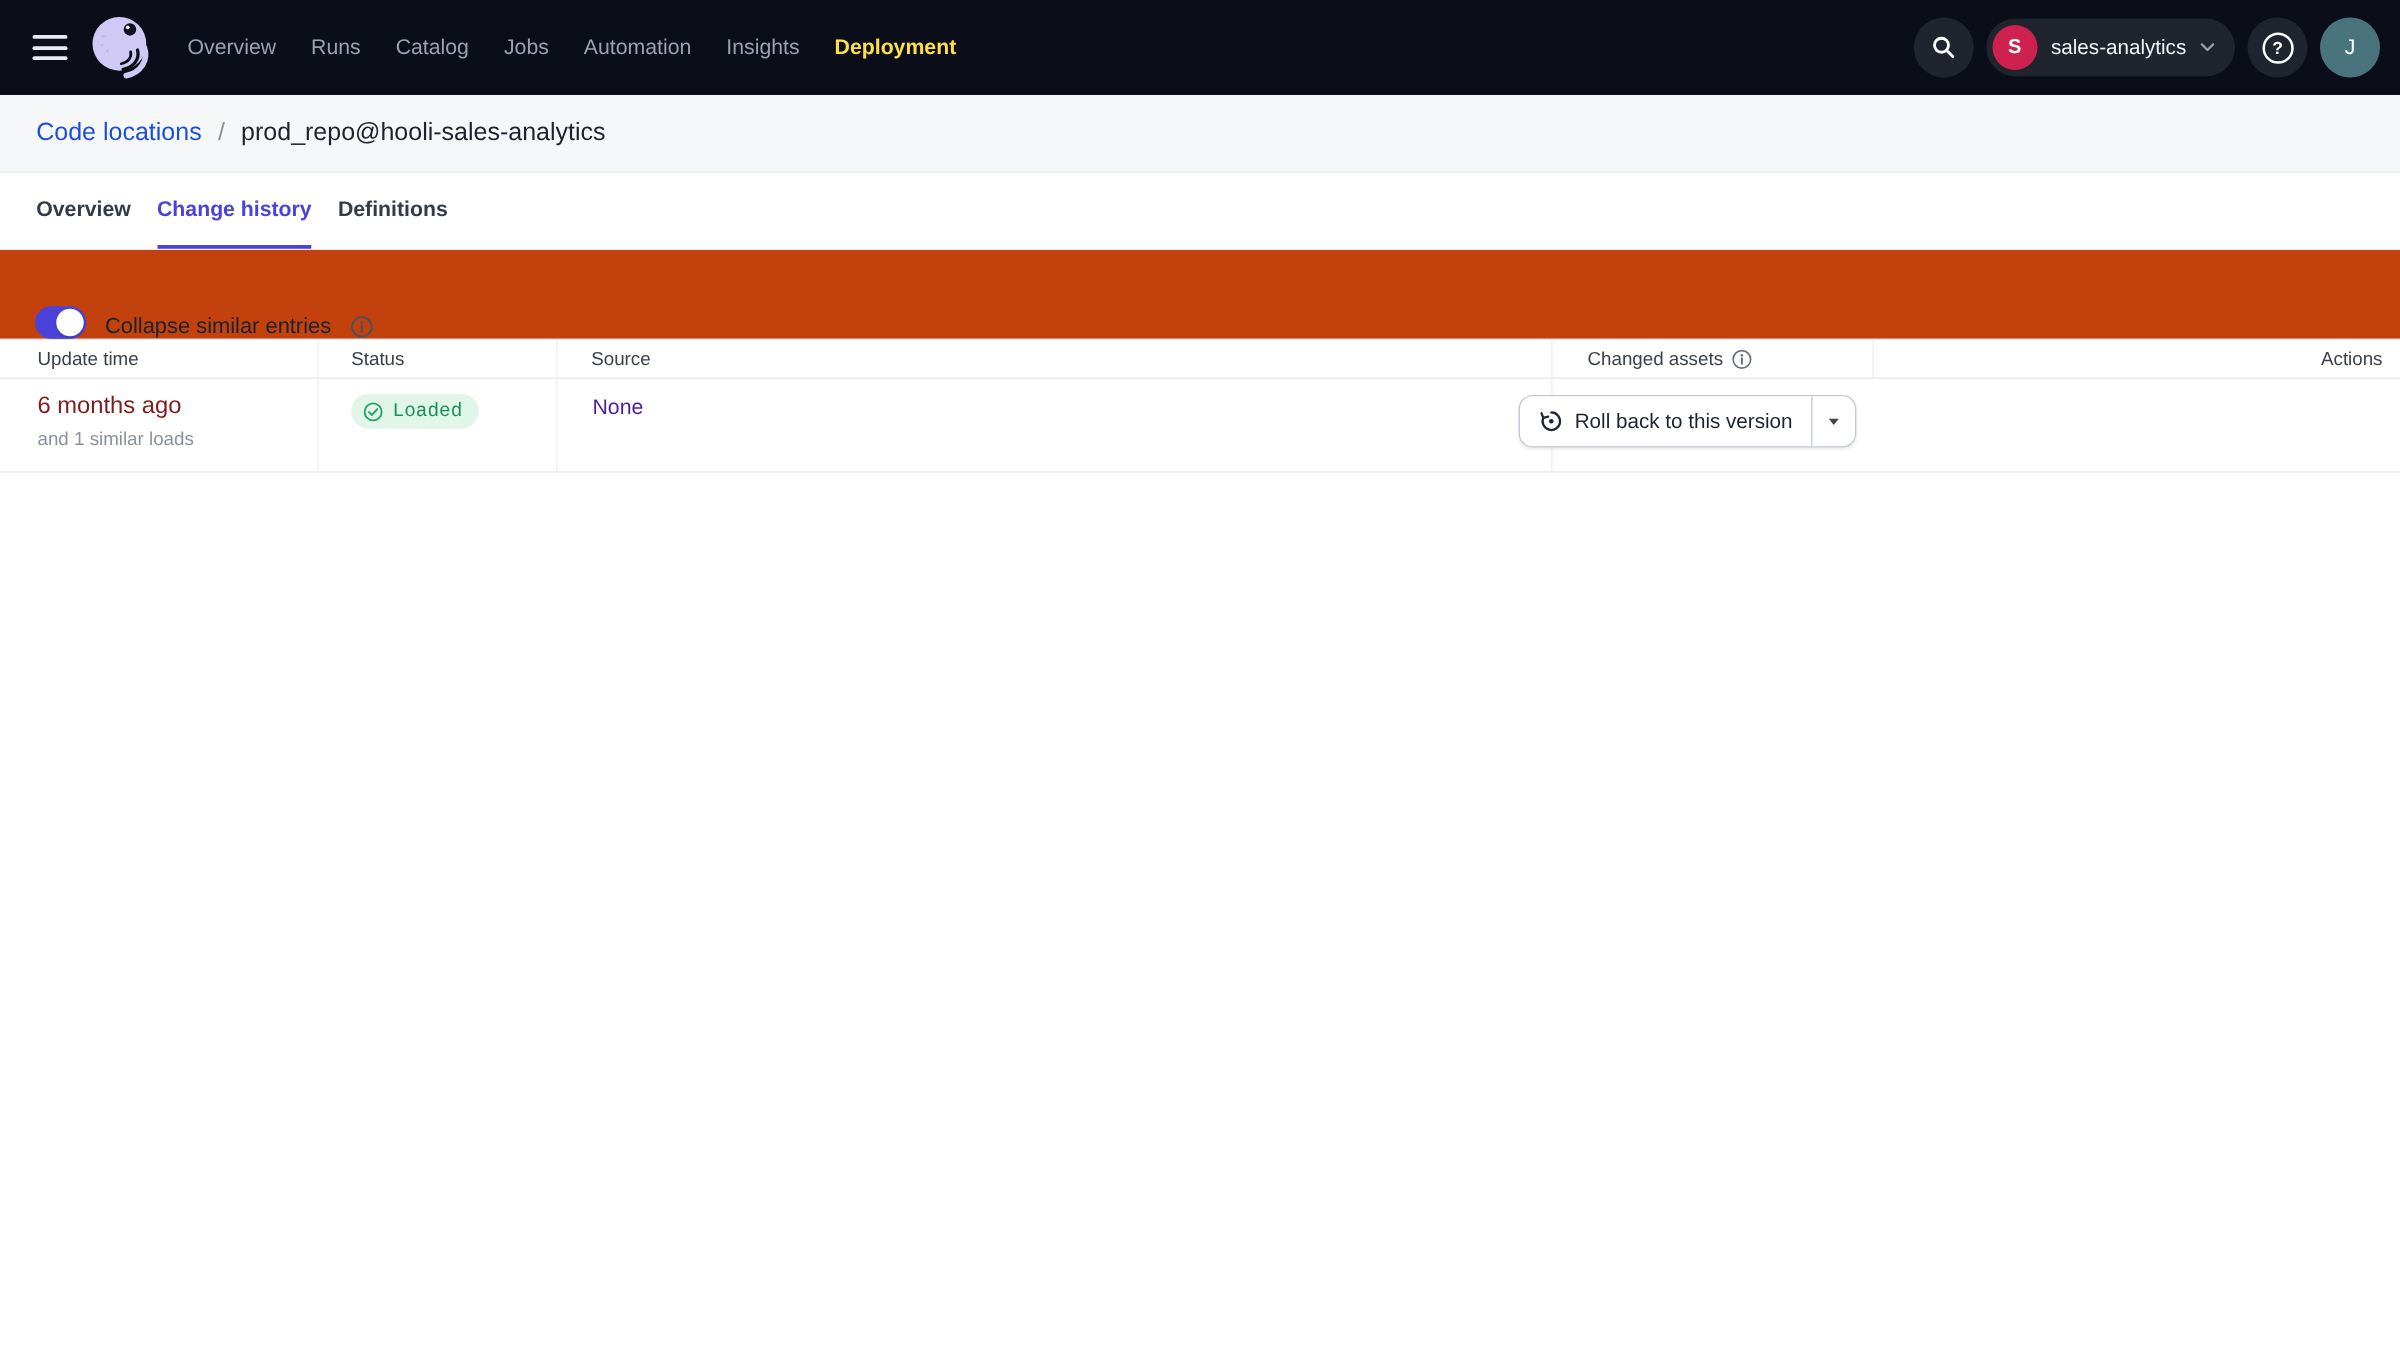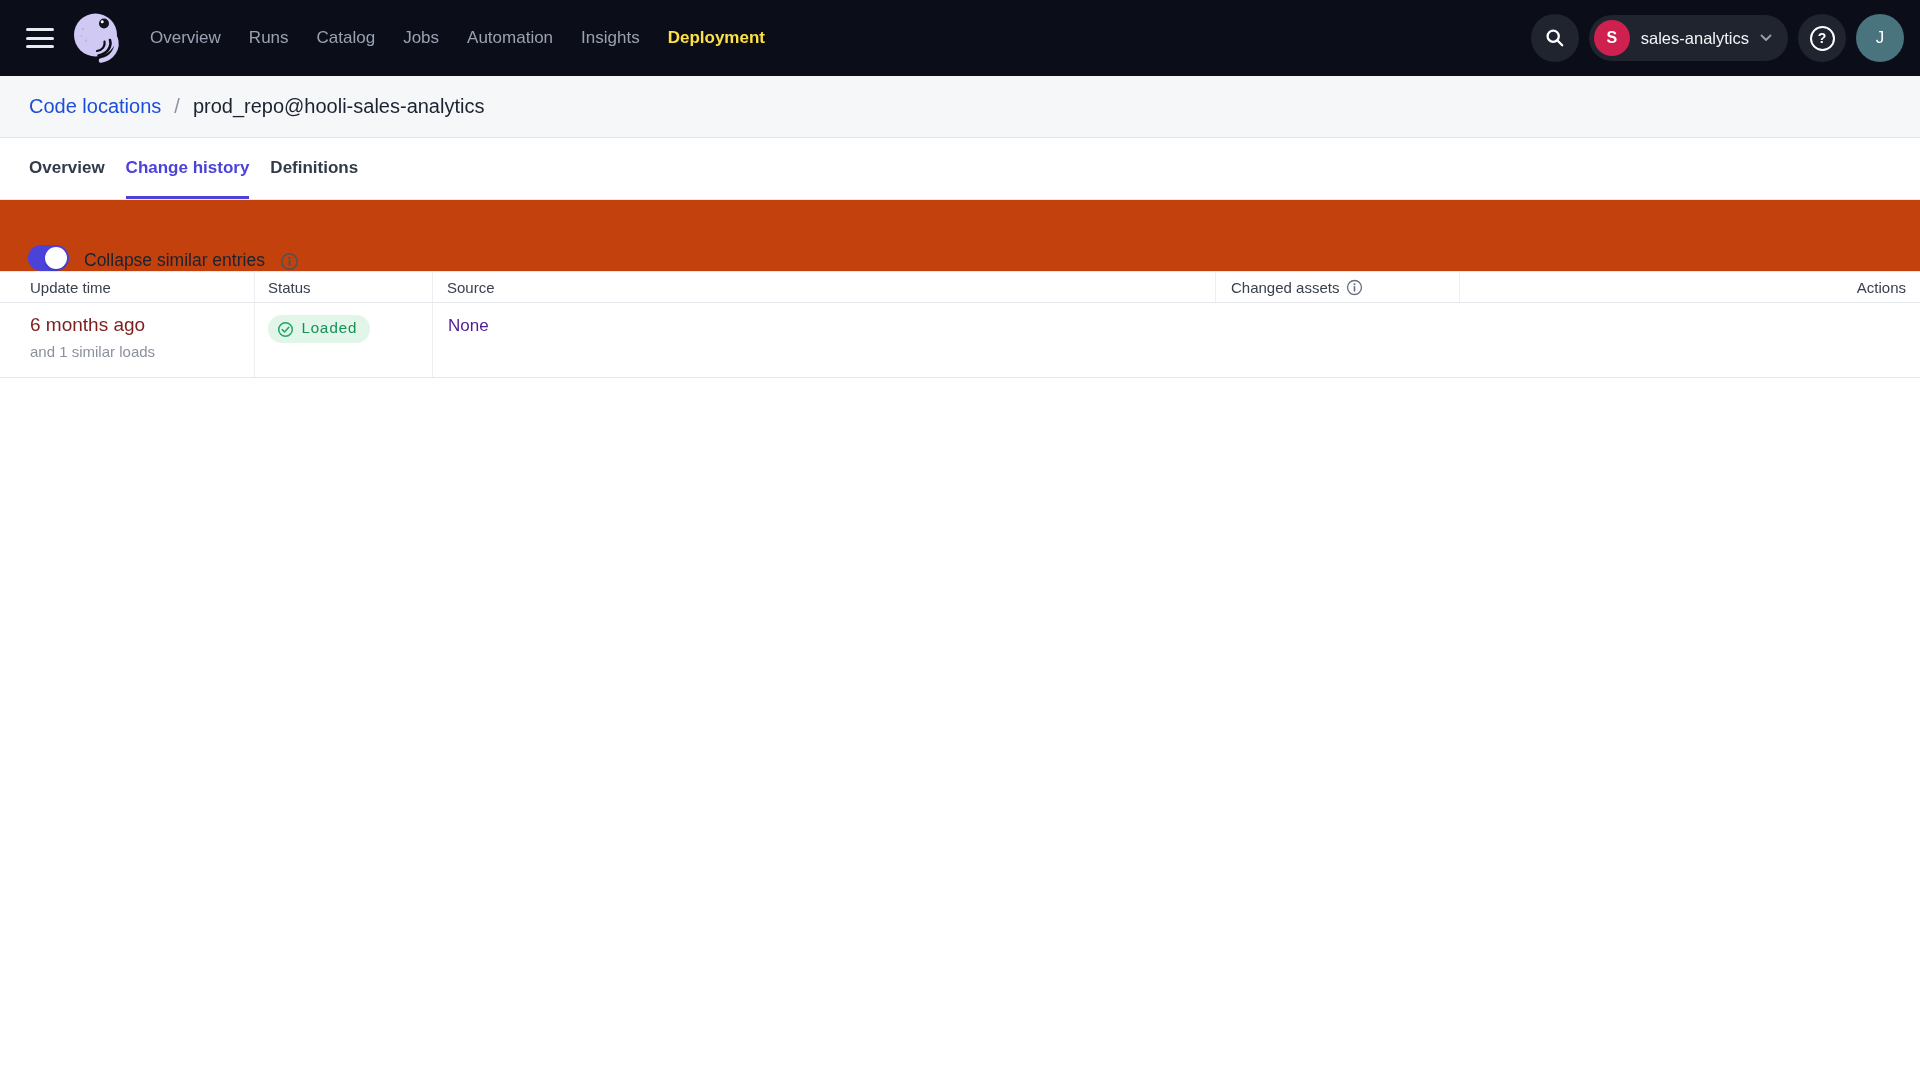--- a/index.html
+++ b/index.html
@@ -51,21 +51,21 @@
   .controls-band { height:71px; display:flex; align-items:flex-end; gap:15px;
     padding-left:28px; background:#c2410c; }
   .toggle { width:41px; height:26px; border-radius:13px; background:#4A42D9;
     position:relative; cursor:pointer; flex:0 0 auto; }
   .toggle .knob { position:absolute; top:2px; right:2px; width:22px; height:22px;
     border-radius:50%; background:#fff; box-shadow:0 1px 2px rgba(10,15,30,.25); }
   .toggle-label { font-size:17.5px; color:#1B2330; }
   .info-icon { display:flex; cursor:pointer; }
 
   
-  .grid-row { display:grid; grid-template-columns:255px 178px 783px 244px 1fr; }
+  .grid-row { display:grid; grid-template-columns:255px 178px 783px 244px 1fr;gap:13px; }
   .thead { height:32px; border-top:1px solid #E4E7EB; border-bottom:1px solid #E4E7EB;
     color:#39414E; font-size:15px; }
   .thead .cell { display:flex; align-items:center; }
   .cell { border-right:1px solid #ECEEF2; height:100%; }
   .cell:last-child { border-right:none; }
   .c1 { padding-left:30px; } .c2 { padding-left:13px; } .c3 { padding-left:14px; }
   .c4 { padding-left:15px; } .c5 { padding-right:14px; }
   .thead .c5 { justify-content:flex-end; }
   .th-info { display:flex; margin-left:7px; }
 
@@ -205,14 +205,29 @@
         <svg width="17" height="17" viewBox="0 0 18 18">
           <circle cx="9" cy="9" r="7.2" stroke="#23A566" stroke-width="1.6" fill="none"></circle>
           <polyline points="5.5,9.2 8,11.6 12.5,6.7" stroke="#23A566" stroke-width="1.7" fill="none" stroke-linecap="round" stroke-linejoin="round"></polyline>
         </svg>
         <span>Loaded</span>
       </span>
     </div>
     <div class="cell c4">
       <span class="none-text">None</span>
     </div>
+    <div class="cell c5">
+      <div class="split-btn">
+        <div class="split-main">
+          <svg width="20" height="20" viewBox="0 0 20 20">
+            <path d="M10 3 A7 7 0 1 1 3.6 7.3" stroke="#1F2733" stroke-width="1.8" fill="none" stroke-linecap="round"></path>
+            <path d="M3.6 7.3 L2.2 3.6 M3.6 7.3 L7.6 6.3" stroke="#1F2733" stroke-width="1.8" fill="none" stroke-linecap="round"></path>
+            <circle cx="10" cy="10" r="1.8" fill="#1F2733"></circle>
+          </svg>
+          <span>Roll back to this version</span>
+        </div>
+        <div class="split-caret">
+          <div class="tri-down"></div>
+        </div>
+      </div>
+    </div>
   </div>
 </div>
 
 </body></html>

